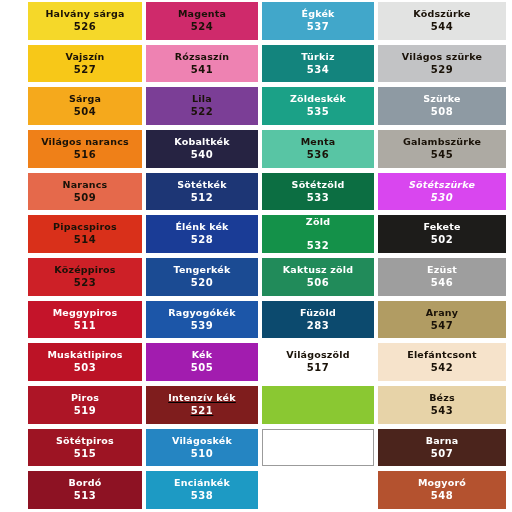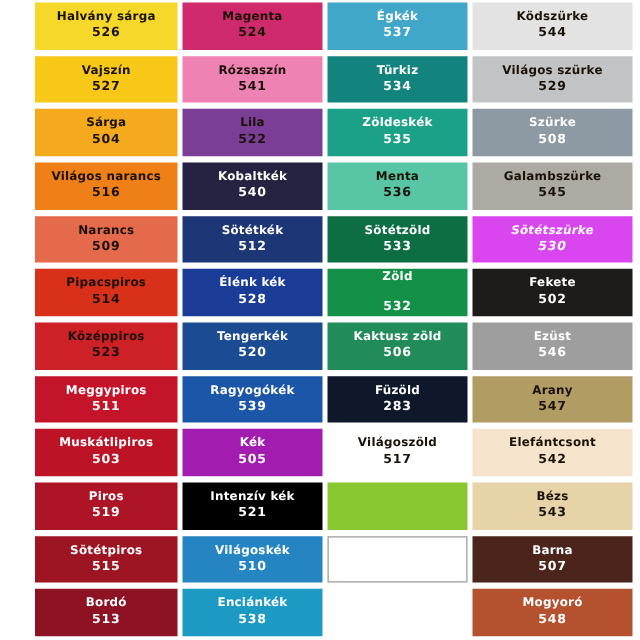--- a/index.html
+++ b/index.html
@@ -164,21 +164,21 @@
           <div class="sw-code">520</div>
         </div>
         <div class="swatch t-light" style="background: rgb(28, 86, 168);">
           <div class="sw-name">Ragyogókék</div>
           <div class="sw-code">539</div>
         </div>
         <div class="swatch t-light" style="background: #a21caf;">
           <div class="sw-name">Kék</div>
           <div class="sw-code">505</div>
         </div>
-        <div class="swatch t-light" style="background: #000000; text-decoration: underline;">
+        <div class="swatch t-light" style="background: #7f1d1d; text-decoration: underline;">
           <div class="sw-name">Intenzív kék</div>
           <div class="sw-code">521</div>
         </div>
         <div class="swatch t-light" style="background: rgb(37, 133, 194);">
           <div class="sw-name">Világoskék</div>
           <div class="sw-code">510</div>
         </div>
         <div class="swatch t-light" style="background: rgb(29, 154, 196);">
           <div class="sw-name">Enciánkék</div>
           <div class="sw-code">538</div>
@@ -206,21 +206,21 @@
           <div class="sw-code">533</div>
         </div>
         <div class="swatch t-light" style="background: rgb(20, 145, 73); gap: 11px;">
           <div class="sw-name">Zöld</div>
           <div class="sw-code">532</div>
         </div>
         <div class="swatch t-light" style="background: rgb(33, 139, 90);">
           <div class="sw-name">Kaktusz zöld</div>
           <div class="sw-code">506</div>
         </div>
-        <div class="swatch t-light" style="background: #0f172a;">
+        <div class="swatch t-light" style="background: #0c4a6e;">
           <div class="sw-name">Füzöld</div>
           <div class="sw-code">283</div>
         </div>
         <div class="swatch t-dark">
           <div class="sw-name">Világoszöld</div>
           <div class="sw-code">517</div>
         </div>
         <div class="swatch t-dark" style="background: rgb(138, 200, 50); gap: 40px;">
           <div class="sw-name">Lime</div>
           <div class="sw-code">531</div>

